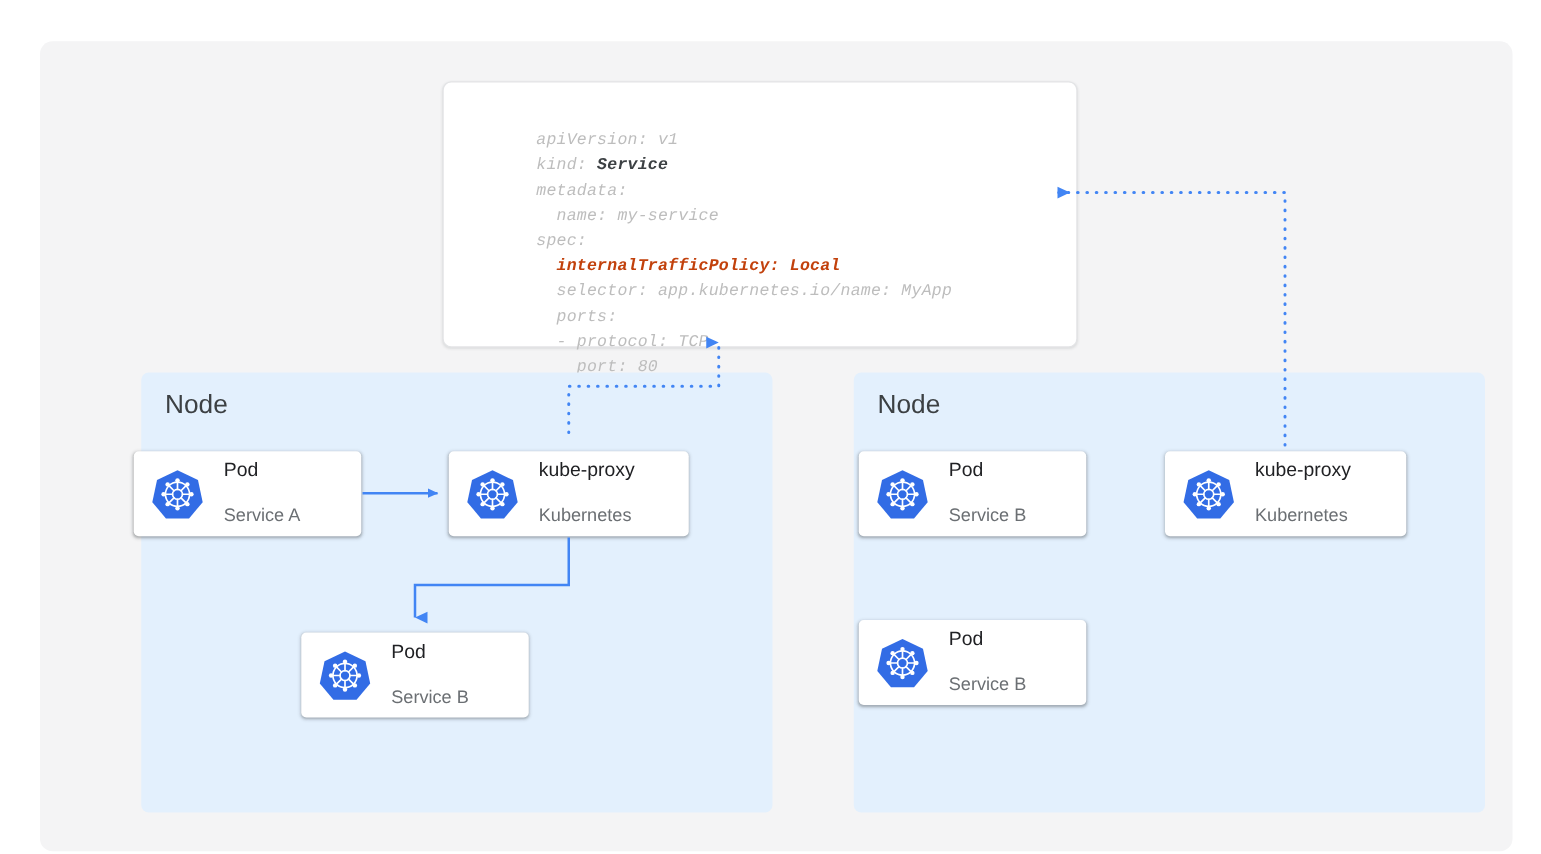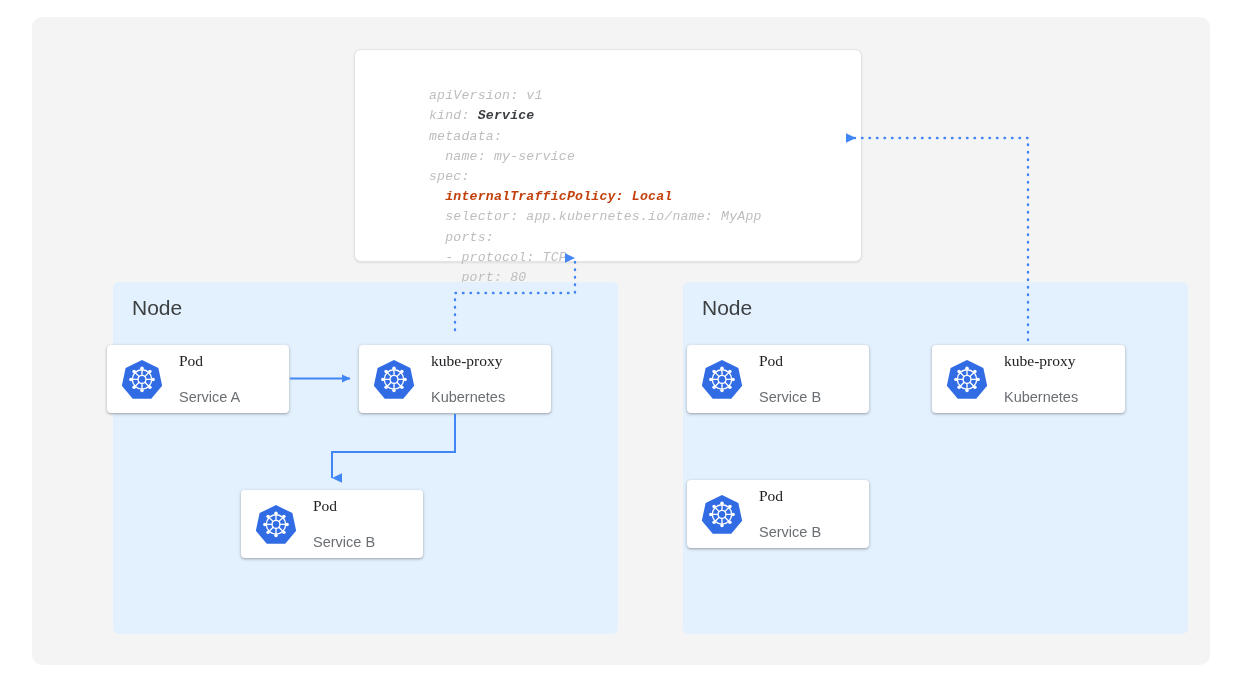--- a/index.html
+++ b/index.html
@@ -9,21 +9,21 @@
   }
   body {
     width: 1233px;
     height: 683px;
     position: relative;
     overflow: hidden;
     font-family: "Liberation Sans", sans-serif;
   }
   #stage {
     position: absolute;
-    left: 0; top: 0;
+    left: 0; top: 16px;
     width: 1233px;
     height: 653px;
   }
   
   .canvas {
     position: absolute;
     left: 32px;
     top: 17px;
     width: 1178px;
     height: 648px;
@@ -101,21 +101,20 @@
   .card .card-text {
     display: flex;
     flex-direction: column;
     justify-content: center;
     margin-left: 8px;
   }
   .card .card-title {
     font-size: 15.5px;
     color: #202124;
     line-height: 19px;
-    font-family: Liberation Serif, serif;
   }
   .card .card-sub {
     font-size: 14.5px;
     color: #6b6f73;
     line-height: 19px;
     margin-top: 18px;
   }
   
   #card-pod-a        { left: 107px; top: 345px; width: 182px; height: 68px; }
   #card-kubeproxy-l  { left: 359px; top: 345px; width: 192px; height: 68px; }

